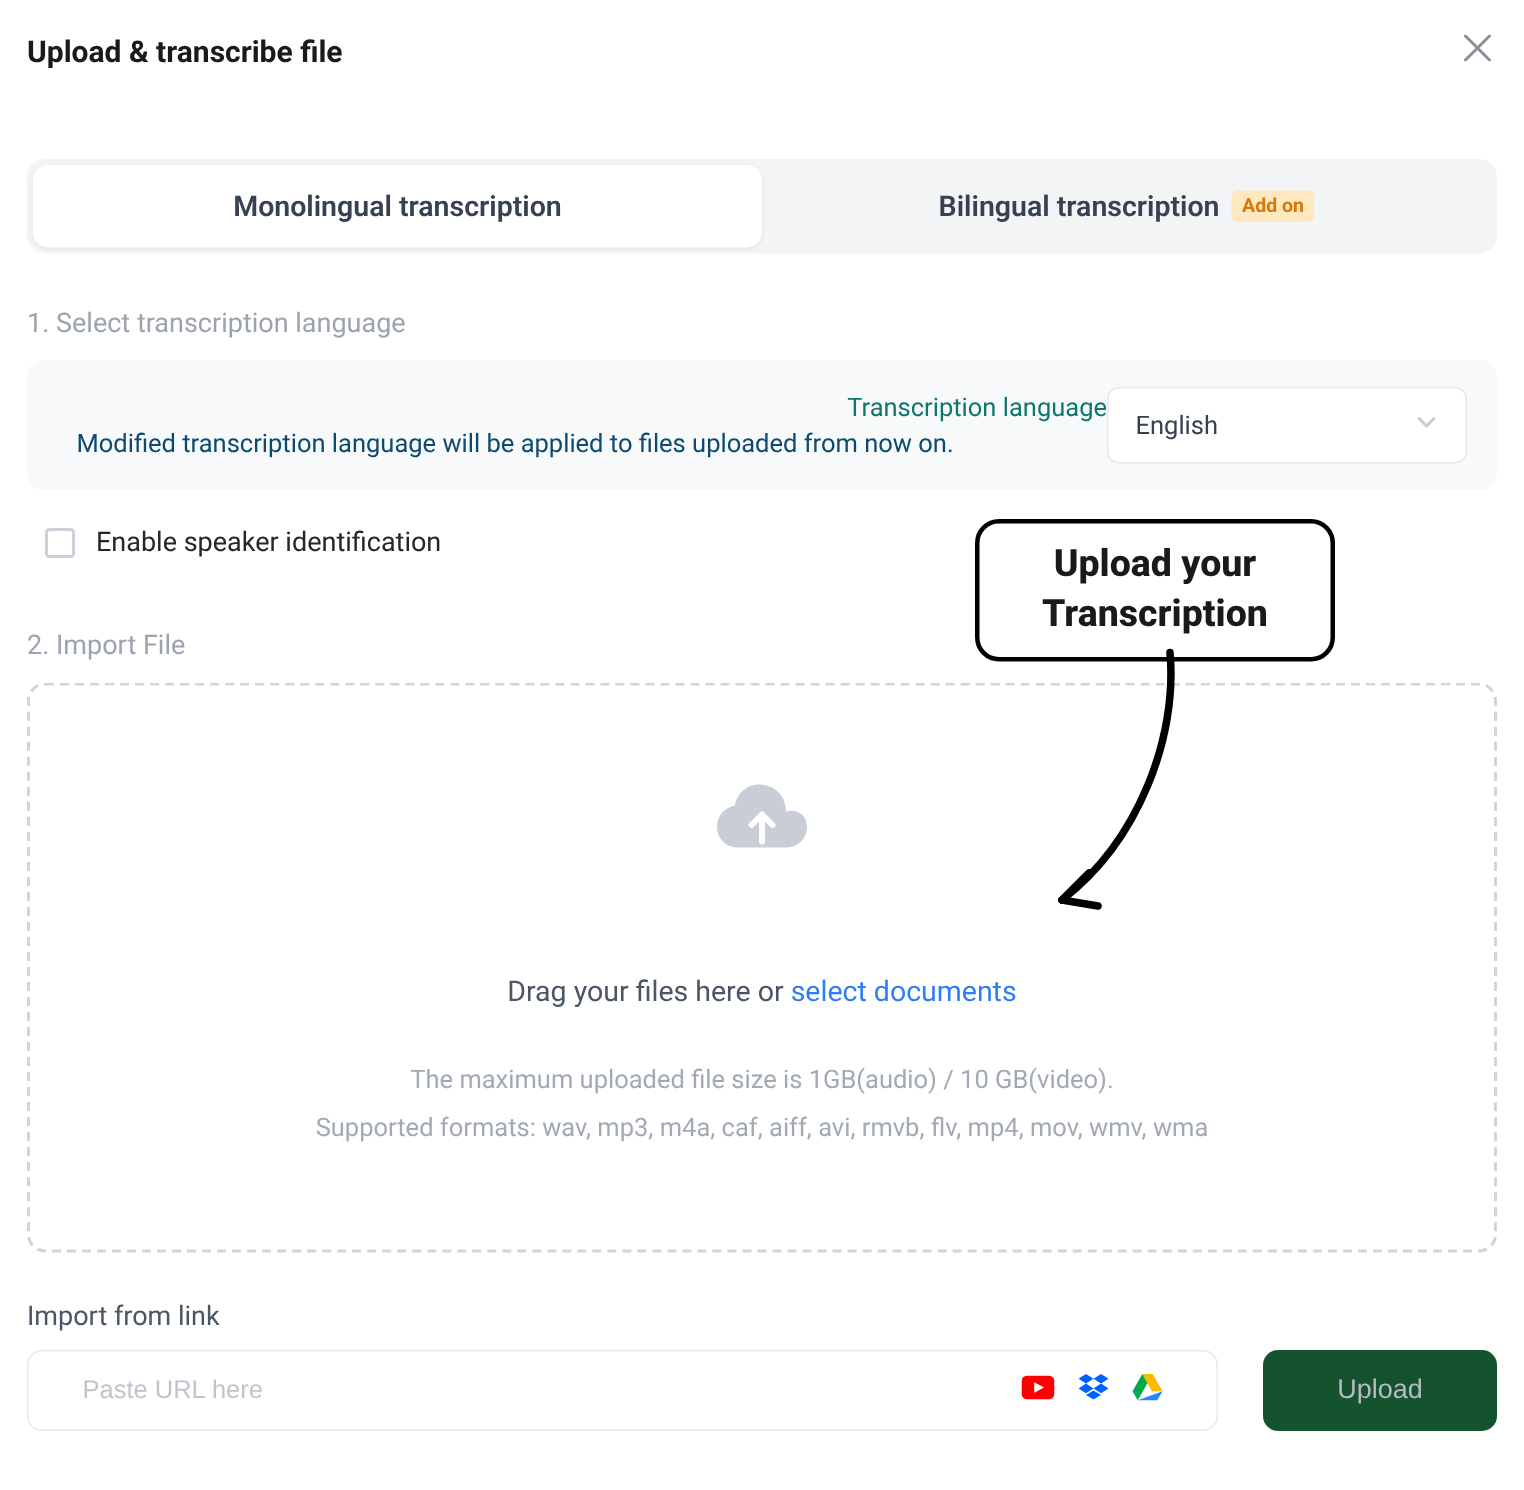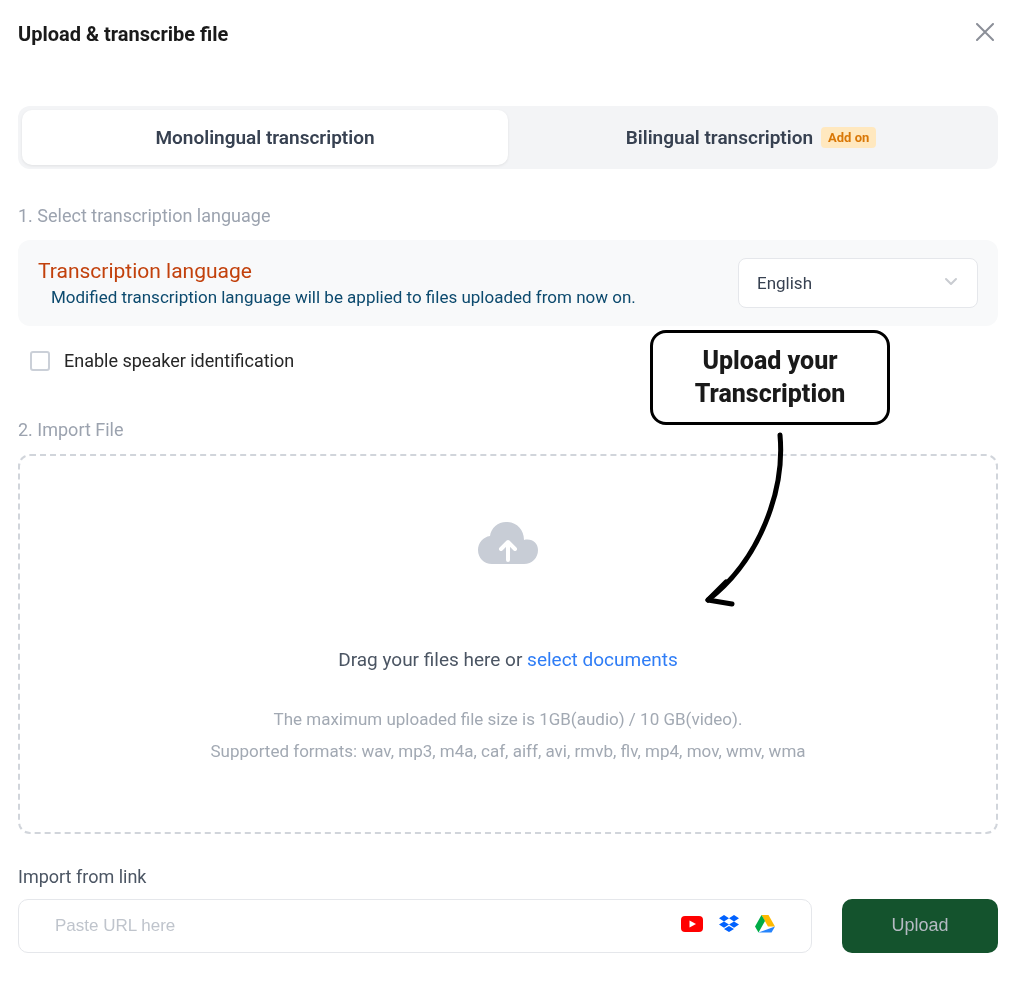--- a/index.html
+++ b/index.html
@@ -78,23 +78,24 @@
   padding: 18px 20px;
   display: flex;
   justify-content: space-between;
   align-items: center;
   margin-bottom: 24px;
 }
 .lang-left {
   flex: 1;
 }
 .lang-title {
-  font-size: 21px;
-  color: #c2410c;
+  font-size: 17px;
+  color: #0f766e;
   margin-bottom: 4px;
+  text-align: right;
 }
 .lang-sub {
   font-size: 17px;
   color: #0c4a6e;
   margin-left: 13px;
 }
 .lang-select {
   border: 1px solid #e5e7eb;
   border-radius: 8px;
   padding: 14px 18px;
@@ -195,21 +196,21 @@
   background: #14532d;
   border: none;
   border-radius: 10px;
   color: #b5bac3;
   font-size: 18px;
   font-weight: 500;
   cursor: pointer;
 }
 .callout {
   position: absolute;
-  top: 330px;
+  top: 346px;
   left: 650px;
   width: 240px;
   border: 3px solid #000;
   border-radius: 16px;
   padding: 12px 20px;
   text-align: center;
   font-size: 25px;
   font-weight: 800;
   line-height: 1.3;
   background: #fff;

